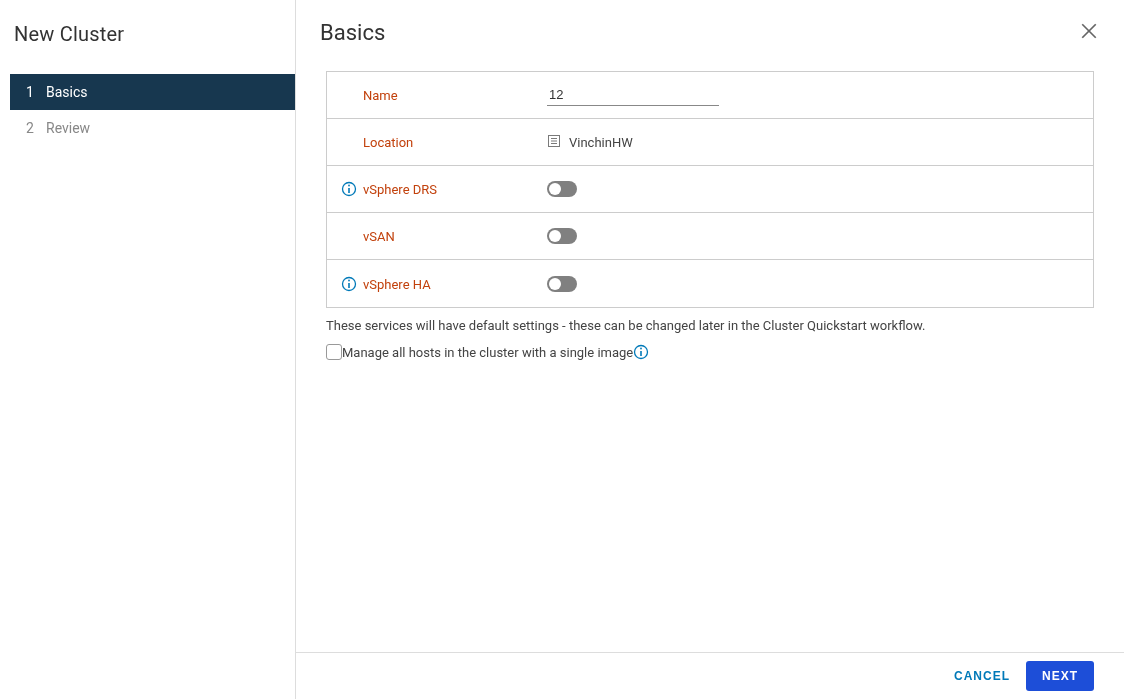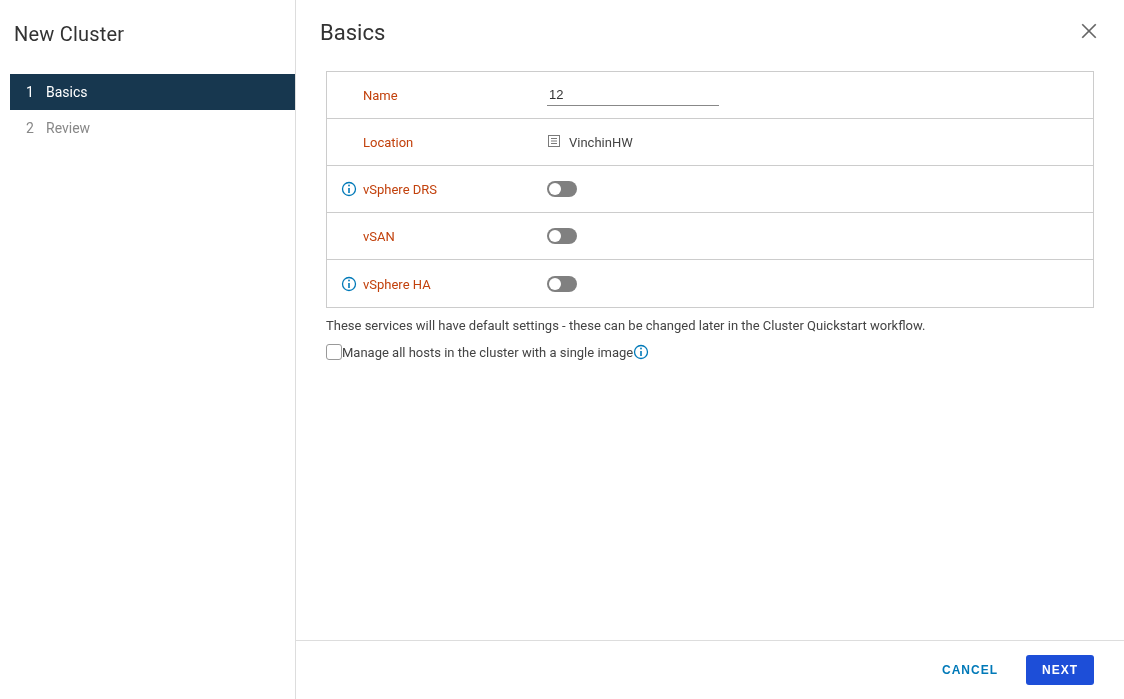--- a/index.html
+++ b/index.html
@@ -179,22 +179,21 @@
       border: 1.5px solid #999;
       border-radius: 3px;
       cursor: pointer;
       background: #fff;
     }
     .footer {
       border-top: 1px solid #ddd;
       display: flex;
       justify-content: flex-end;
       align-items: center;
-      gap: 12px;
-      padding: 14px 30px;
+      padding: 8px 30px;
     }
     .btn {
       padding: 8px 16px;
       font-size: 12px;
       font-weight: 600;
       letter-spacing: 1px;
       border-radius: 3px;
       cursor: pointer;
       border: none;
     }

